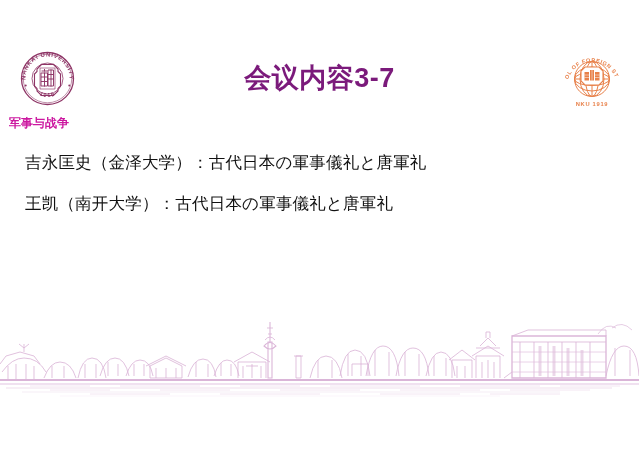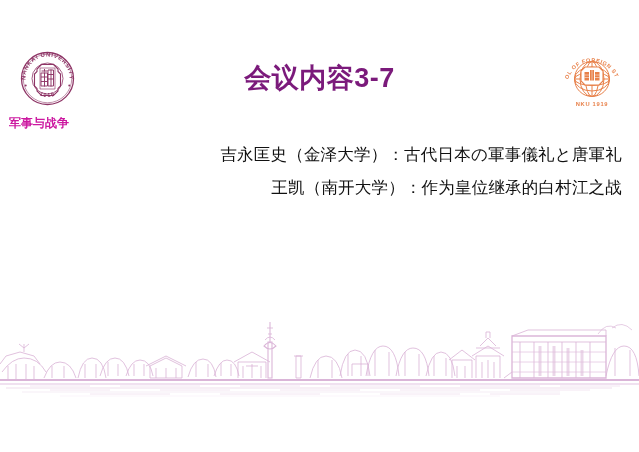--- a/index.html
+++ b/index.html
@@ -69,24 +69,23 @@
     line-height: 22px;
     color: #CC18A0;
     margin: 0 0 4px 0;
     white-space: nowrap;
   }
   .agenda-line {
     font-family: "Liberation Serif", "DejaVu Serif", serif;
     font-size: 16.5px;
     line-height: 25px;
     color: #111111;
-    margin: 8px;
+    margin: 16px;
     white-space: nowrap;
     letter-spacing: 0.2px;
-    text-align: right;
   }
 
   
   #skyline {
     position: absolute;
     left: 0;
     bottom: 36px;
     width: 639px;
     height: 110px;
     pointer-events: none;
@@ -177,21 +176,21 @@
       </text>
       <text x="62" y="119" text-anchor="middle" font-family="Liberation Sans, sans-serif" font-size="11.5" font-weight="bold" letter-spacing="1.4" fill="#E8814A">NKU 1919</text>
     </svg>
   </div>
 
   <div id="slide-title">会议内容3-7</div>
 
   <div id="body-block">
     <p class="section-heading">军事与战争</p>
     <p class="agenda-line">吉永匡史（金泽大学）：古代日本の軍事儀礼と唐軍礼</p>
-    <p class="agenda-line">王凯（南开大学）：作为皇位继承的白村江之战</p>
+    <p class="agenda-line">王凯（南开大学）：古代日本の軍事儀礼と唐軍礼</p>
   </div>
 
   <div id="skyline">
     <svg viewBox="0 0 639 110" xmlns="http://www.w3.org/2000/svg">
       <g stroke="#D9B2D6" fill="none" stroke-width="0.85" opacity="0.95">
 
         <path d="M0,74 L639,74" stroke-width="2.2"></path>
         <path d="M0,78 L639,78" stroke-width="1.1" opacity="0.8"></path>
         <path d="M6,82 L612,82" stroke-width="0.8" opacity="0.55"></path>
         <path d="M22,86 L560,86" stroke-width="0.7" opacity="0.35"></path>

